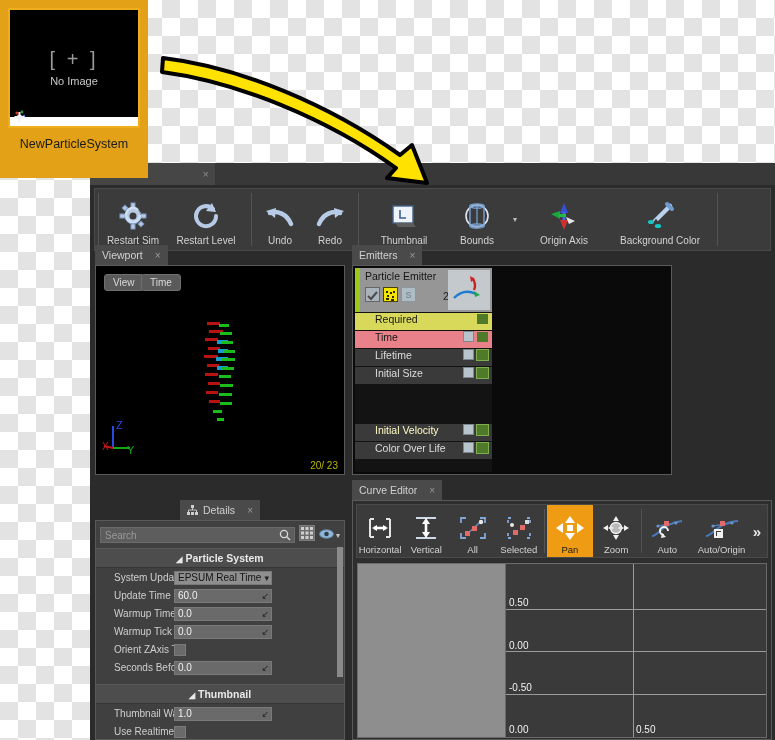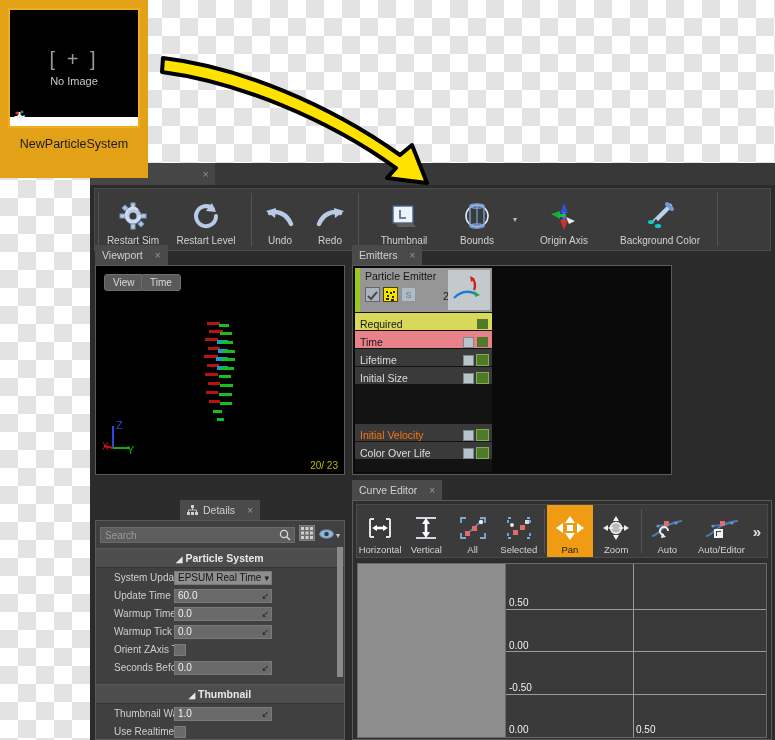--- a/index.html
+++ b/index.html
@@ -107,22 +107,22 @@
 
   
   #emitters-panel{position:absolute;left:352px;top:245px;width:288px;height:230px;}
   #emitters-body{position:absolute;left:0;top:20px;width:320px;height:210px;background:#0a0a0a;border:1px solid #5a5a5a;box-sizing:border-box;}
   #emitter-col{position:absolute;left:2px;top:2px;width:137px;height:204px;background:#131313;}
   .emhead{position:relative;height:44px;background:#969696;border-left:5px solid #9bc819;box-sizing:border-box;}
   .emhead .emname{position:absolute;left:5px;top:2px;font-size:10.5px;color:#151515;}
   .emhead .emcount{position:absolute;left:83px;top:22px;font-size:10.5px;color:#202020;}
   .emcb{position:absolute;top:19px;width:15px;height:15px;box-sizing:border-box;}
   .modrow{
-    height:17px;margin-top:1px;display:flex;align-items:flex-end;
-    padding-left:5px;box-sizing:border-box;position:relative;
+    height:17px;margin-top:1px;display:flex;align-items:flex-start;
+    padding-left:20px;box-sizing:border-box;position:relative;
   }
   .modrow .mname{font-size:10.5px;flex:1;}
   .modcb{width:11px;height:11px;margin-right:2px;box-sizing:border-box;}
   .modgraph{width:13px;height:12px;margin-right:3px;box-sizing:border-box;}
 
   
   #details-panel{position:absolute;left:95px;top:500px;width:250px;height:240px;text-align:center;}
   #details-body{position:absolute;left:0;top:20px;width:250px;height:220px;background:#404040;border:1px solid #5a5a5a;box-sizing:border-box;}
   .searchrow{display:flex;align-items:center;padding:4px 4px 3px 4px;}
   .searchbox{
@@ -397,21 +397,21 @@
         <div class="modrow" style="background:#3a3a3a;color:#dcdcdc;">
           <span class="mname">Lifetime</span>
           <span class="modcb" style="background:#b8c4cc;border:1px solid #7c888f;"></span>
           <span class="modgraph" style="background:#4f7a2a;border:1px solid #7fae4e;"></span>
         </div>
         <div class="modrow" style="background:#3a3a3a;color:#dcdcdc;">
           <span class="mname">Initial Size</span>
           <span class="modcb" style="background:#b8c4cc;border:1px solid #7c888f;"></span>
           <span class="modgraph" style="background:#4f7a2a;border:1px solid #7fae4e;"></span>
         </div>
-        <div class="modrow" style="background:#3a3a3a;color:#f97316;margin-top:40px;">
+        <div class="modrow" style="background:#3a3a3a;color:#fef9c3;margin-top:40px;">
           <span class="mname">Initial Velocity</span>
           <span class="modcb" style="background:#b8c4cc;border:1px solid #7c888f;"></span>
           <span class="modgraph" style="background:#4f7a2a;border:1px solid #7fae4e;"></span>
         </div>
         <div class="modrow" style="background:#3a3a3a;color:#dcdcdc;">
           <span class="mname">Color Over Life</span>
           <span class="modcb" style="background:#b8c4cc;border:1px solid #7c888f;"></span>
           <span class="modgraph" style="background:#4f7a2a;border:1px solid #7fae4e;"></span>
         </div>
       </div>
@@ -647,21 +647,21 @@
           <svg width="36" height="26" viewBox="0 0 36 26">
             <path d="M2 21C9 21 12 8 34 6" stroke="#4a7ab8" stroke-width="2" fill="none"></path>
             <line x1="9" y1="11" x2="28" y2="8" stroke="#4a7ab8" stroke-width="1.4"></line>
             <rect x="16" y="6" width="5" height="5" fill="#e36a6a"></rect>
             <circle cx="9" cy="11" r="1.6" fill="#6a93c8"></circle>
             <circle cx="28" cy="8" r="1.6" fill="#6a93c8"></circle>
             <rect x="11" y="15" width="7" height="7" fill="none" stroke="#f0f0f0" stroke-width="2"></rect>
             <rect x="13" y="17" width="4" height="4" fill="#f0f0f0"></rect>
           </svg>
         </div>
-        <div class="clbl">Auto/Editor</div>
+        <div class="clbl">Auto/Origin</div>
       </div>
 
       <div class="cmore">»</div>
     </div>
 
     <div id="curve-graph">
       <div id="curve-list"></div>
 
       <div class="gridline" style="left:148px;top:45px;width:262px;height:1px;"></div>
       <div class="gridline" style="left:148px;top:87px;width:262px;height:1px;"></div>

